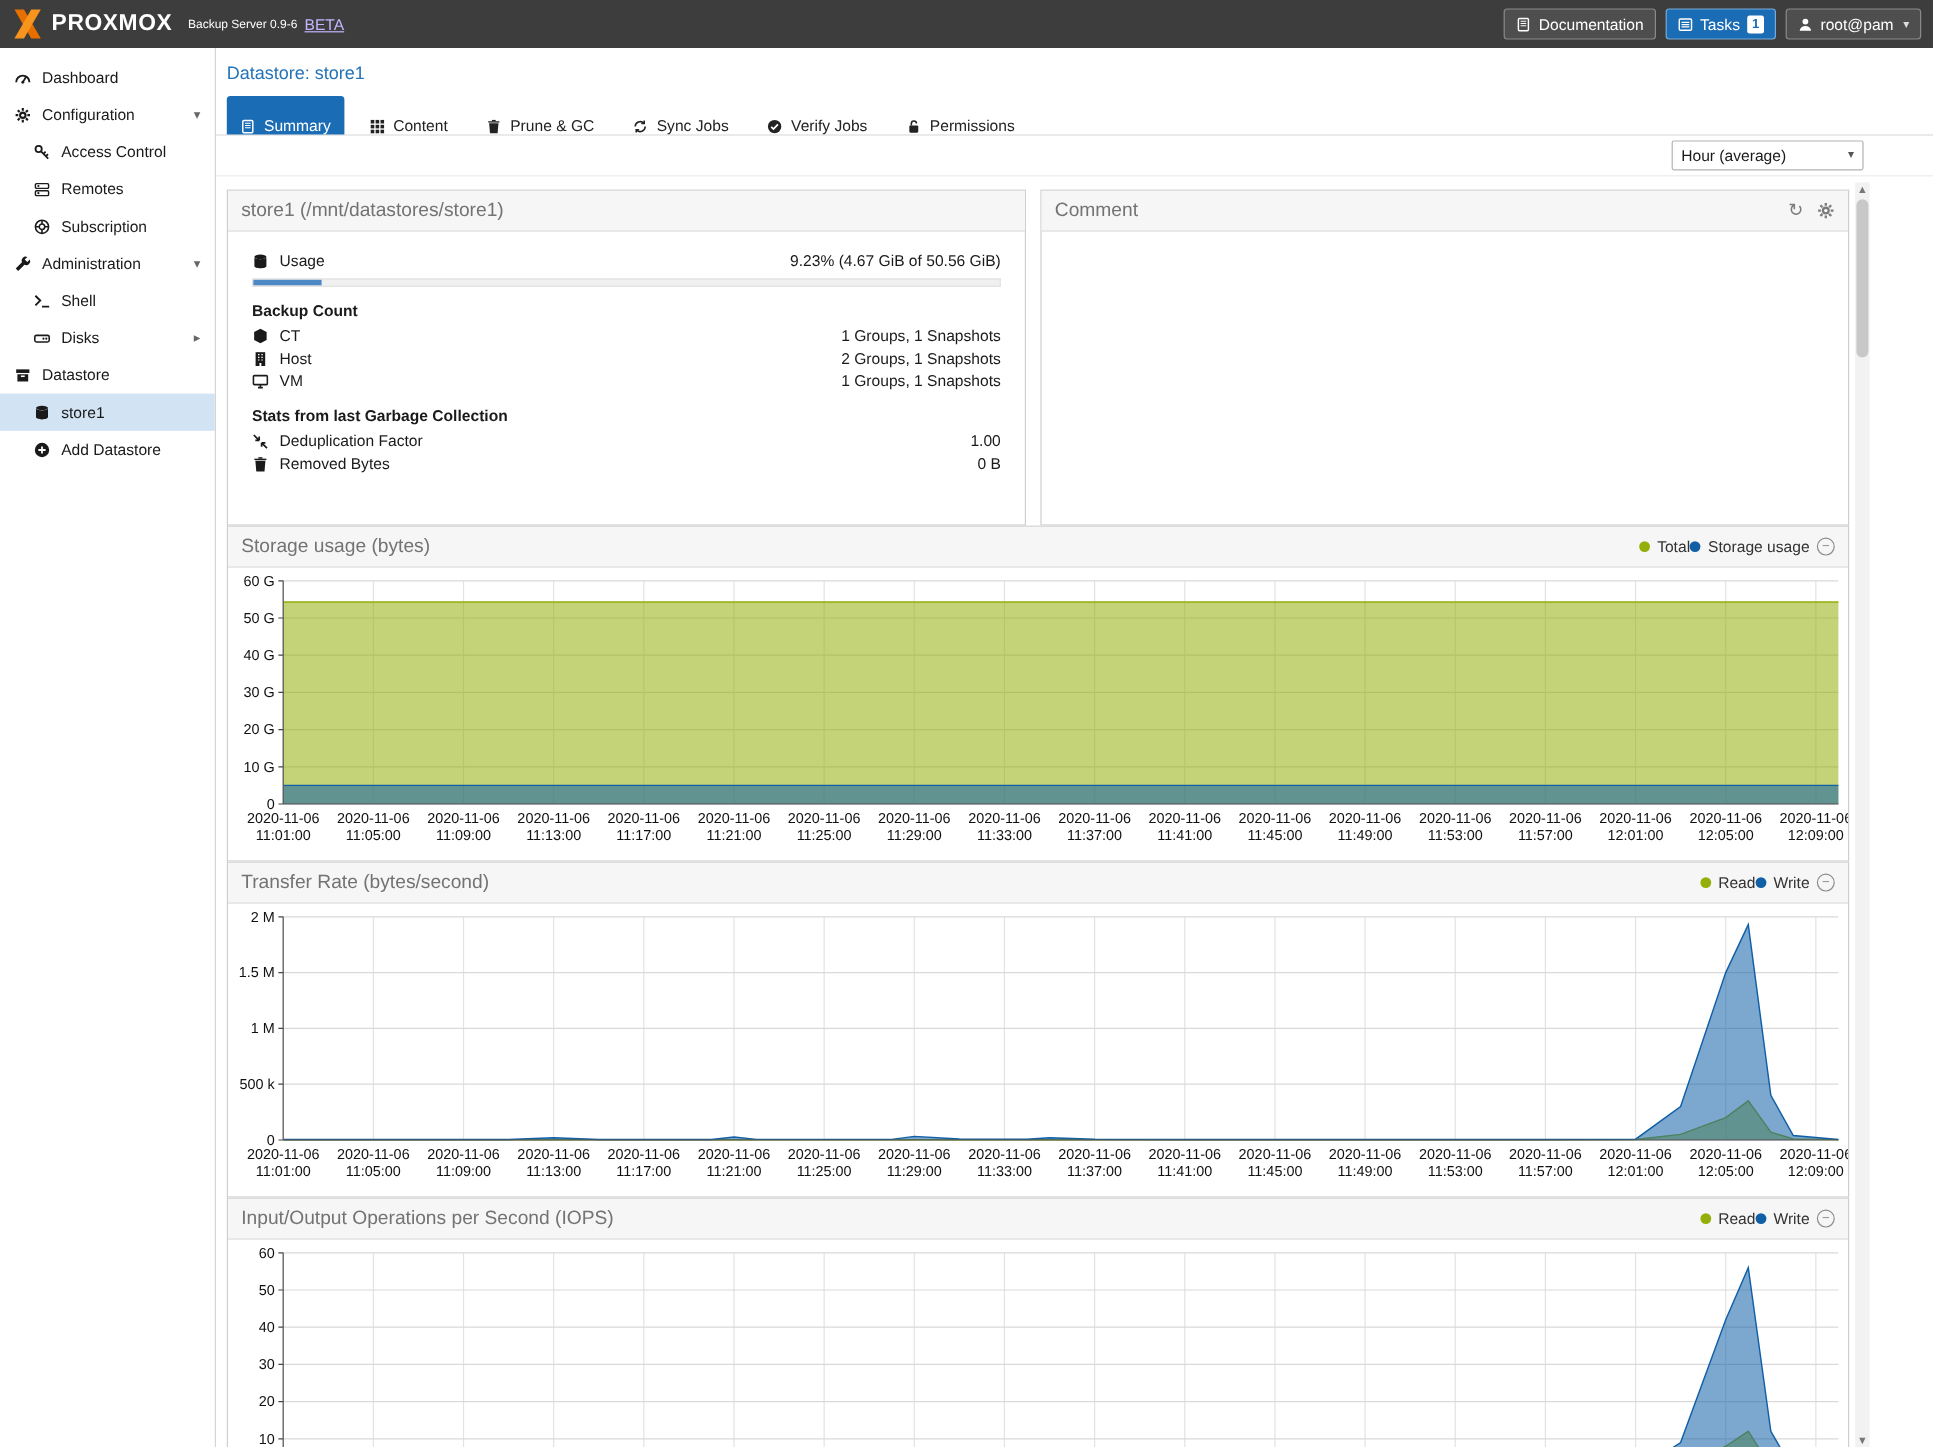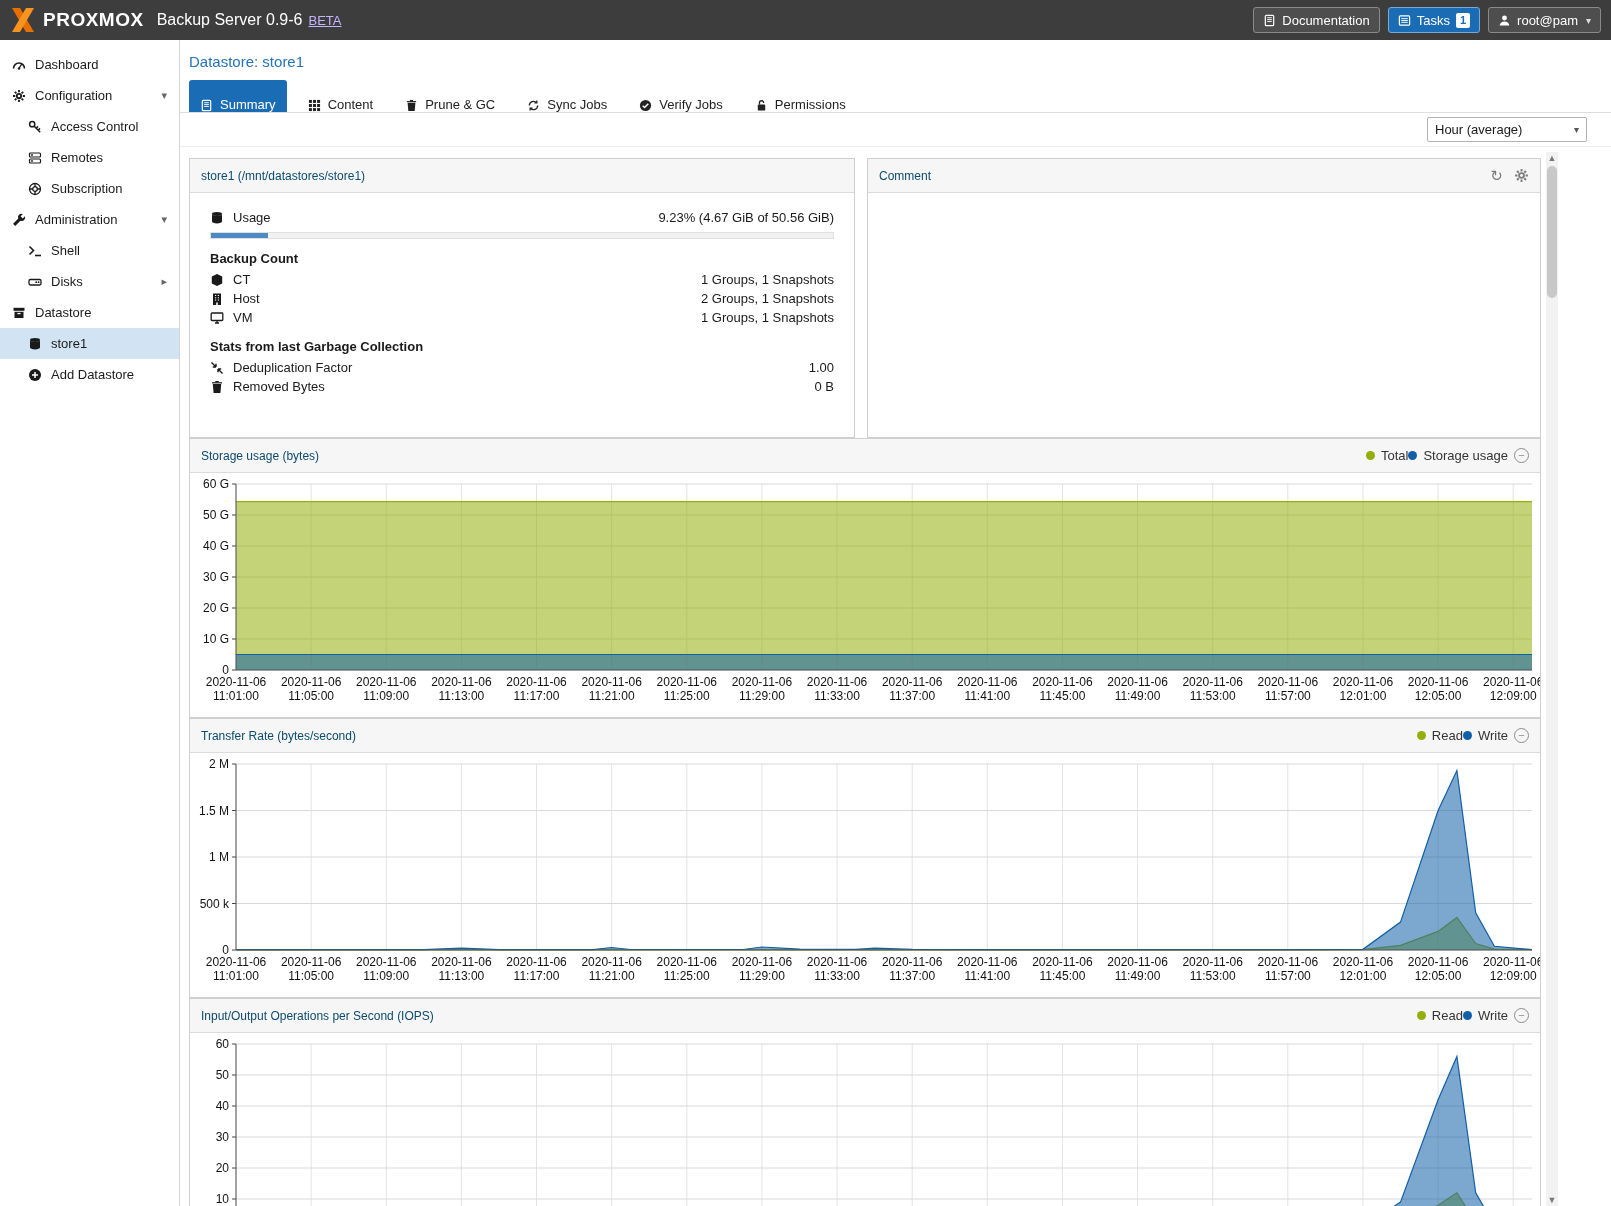--- a/index.html
+++ b/index.html
@@ -4,21 +4,21 @@
 <style>
   *{box-sizing:border-box;margin:0;padding:0}
   html,body{width:1611px;height:1206px;overflow:hidden}
   body{font-family:"Liberation Sans","DejaVu Sans",sans-serif;font-size:13px;color:#1a1a1a;background:#fff}
   .app{display:flex;flex-direction:column;height:100%}
 
   
   header.topbar{flex:0 0 40px;height:40px;background:#3d3d3d;display:flex;align-items:center;padding:0 10px;color:#fff}
   .logo-x{width:26px;height:26px;margin-right:7px}
   .brand-text{font-size:19px;font-weight:bold;letter-spacing:.5px;color:#fff}
-  .product{margin-left:13px;font-size:16px}
+  .product{margin-left:13px;font-size:10px}
   .beta{margin-left:6px;color:#c4b5fd;text-decoration:underline;cursor:pointer}
   .spacer{flex:1}
   .hbtn{display:flex;align-items:center;gap:6px;background:#4e4e4e;border:1px solid #8a8a8a;border-radius:3px;color:#fff;height:26px;padding:0 9px;font-size:13px;margin-left:8px;cursor:pointer}
   .hbtn .ic{width:13px;height:13px}
   .hbtn.tasks{background:#1a6cb5;border-color:#7aa9d6}
   .badge{background:#fff;color:#1a6cb5;font-weight:bold;font-size:11px;border-radius:2px;padding:0 4px;line-height:15px}
   .caret-sm{font-size:10px;color:#ddd;margin-left:2px}
 
   
   .body-wrap{display:flex;flex:1;min-height:0}
@@ -29,31 +29,31 @@
   .s-item .caret{margin-left:auto;margin-right:12px;color:#666;font-size:11px}
   .ic{display:inline-flex;width:14px;height:14px;align-items:center;justify-content:center;flex:0 0 auto;font-size:14px;line-height:1}
   .ic svg{width:100%;height:100%;display:block}
 
   main{flex:1;position:relative;overflow:hidden;background:#fff}
   .page-title{padding:13px 0 10px 9px;font-size:15px;color:#2473b7}
   .tabbar{display:flex;gap:10px;padding-left:9px;border-bottom:1px solid #dddddd;height:33px}
   .tab{display:flex;align-items:flex-end;gap:7px;padding:0 11px;border-radius:3px 3px 0 0;color:#222;cursor:pointer}
   .tab .ic{width:13px;height:13px;font-size:13px}
   .tab.active{background:#1a6cb5;color:#fff}
-  .toolbar{display:flex;justify-content:flex-end;align-items:center;height:34px;padding-right:24px;border-bottom:1px solid #ececec}
+  .toolbar{display:flex;justify-content:flex-end;align-items:center;height:34px;padding-right:58px;border-bottom:1px solid #ececec}
   .select{display:flex;align-items:center;justify-content:space-between;width:160px;height:25px;border:1px solid #b3b3b3;border-radius:2px;padding:0 7px;background:#fff;cursor:pointer}
   .sel-caret{color:#555;font-size:10px}
 
   .content{padding:11px 0 0 9px}
   .prow{display:flex;gap:12px}
   .panel{border:1px solid #cfcfcf;background:#fff}
   .summary-panel{width:666px;height:280px}
   .comment-panel{width:674px;height:280px}
   .panel-h{height:34px;display:flex;align-items:center;padding:0 11px;background:#f6f6f6;border-bottom:1px solid #dcdcdc}
-  .panel-title{font-size:12px;color:#0c4a6e}
+  .panel-title{font-size:16px;color:#737373}
   .htools{margin-left:auto;display:flex;align-items:center;gap:10px;color:#7c7c7c}
   .htools .ic{width:15px;height:15px;font-size:15px;cursor:pointer}
 
   .sum-body{padding:15px 20px 0 20px}
   .krow{display:flex;align-items:center;height:19px;gap:9px}
   .krow .kval{margin-left:auto}
   .pbar{height:7px;background:#f0f0f0;border:1px solid #e0e0e0;margin:5px 0 2px;overflow:hidden}
   .pfill{height:100%;background:#4d89c4}
   .sec{font-weight:bold;margin-top:12px;margin-bottom:4px}
 

